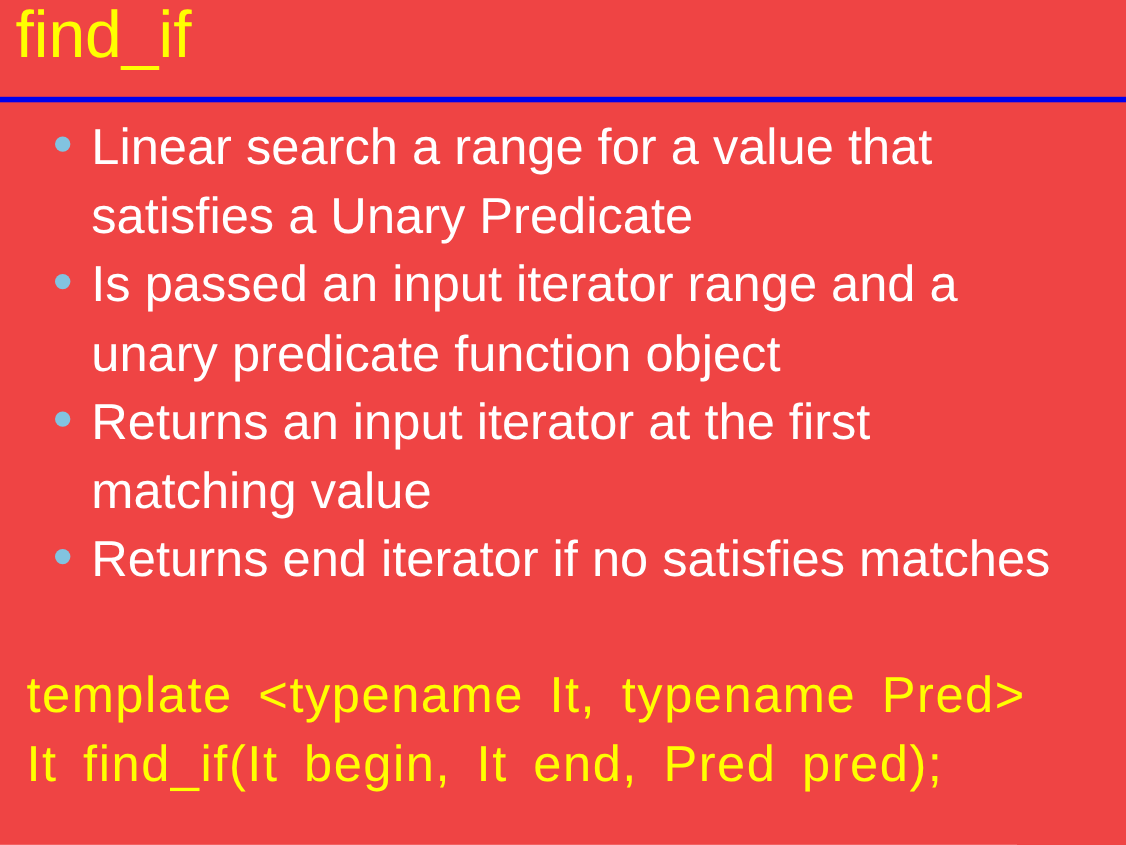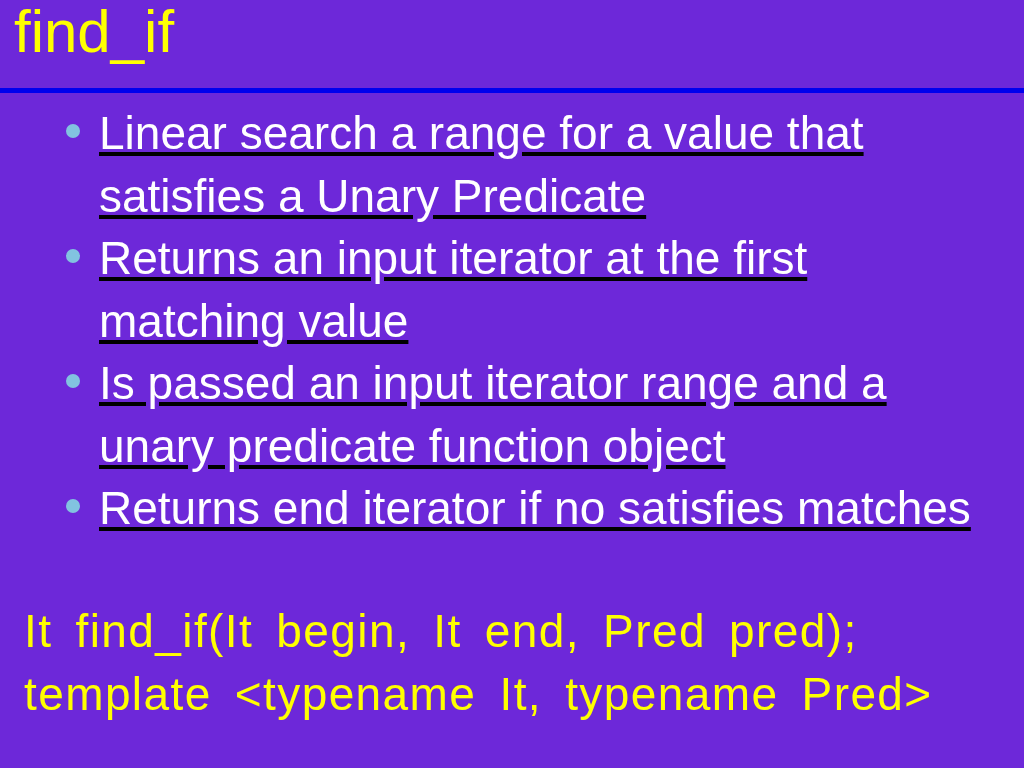--- a/index.html
+++ b/index.html
@@ -9,21 +9,21 @@
   body {
     width: 1024px;
     height: 768px;
     overflow: hidden;
     font-family: "Liberation Sans", sans-serif;
   }
   #slide {
     position: relative;
     width: 1024px;
     height: 768px;
-    background: #6d28d9;
+    background: #ef4444;
     box-sizing: border-box;
     overflow: hidden;
   }
   #slide-title {
     position: absolute;
     left: 14px;
     top: 2px;
     font-size: 60px;
     line-height: 1.0;
     color: #FFFF00;
@@ -33,27 +33,26 @@
   #title-rule {
     position: absolute;
     left: 0;
     top: 88px;
     width: 1024px;
     height: 5px;
     background: #0000EE;
   }
   #bullet-list {
     position: absolute;
-    left: 16px;
+    left: 0;
     top: 102px;
     width: 1000px;
     margin: 0;
     padding: 0;
     list-style: none;
-    text-decoration: underline;
   }
   .bullet-item {
     position: relative;
     padding-left: 83px;
     margin: 0 0 0 0;
     min-height: 125px;
   }
   .bullet-marker {
     position: absolute;
     left: 50px;
@@ -97,33 +96,33 @@
 
   <ul id="bullet-list">
 
     <li class="bullet-item">
       <span class="bullet-marker"></span>
       <span class="bullet-text">Linear search a range for a value that satisfies a Unary Predicate</span>
     </li>
 
     <li class="bullet-item">
       <span class="bullet-marker"></span>
-      <span class="bullet-text">Returns an input iterator at the first matching value</span>
+      <span class="bullet-text">Is passed an input iterator range and a unary predicate function object</span>
     </li>
 
     <li class="bullet-item">
       <span class="bullet-marker"></span>
-      <span class="bullet-text">Is passed an input iterator range and a unary predicate function object</span>
+      <span class="bullet-text">Returns an input iterator at the first matching value</span>
     </li>
 
     <li class="bullet-item">
       <span class="bullet-marker"></span>
       <span class="bullet-text">Returns end iterator if no satisfies matches</span>
     </li>
 
   </ul>
 
   <div id="code-block">
+    <span class="code-line">template  &lt;typename  It,  typename  Pred&gt;</span>
     <span class="code-line">It  find_if(It  begin,  It  end,  Pred  pred);</span>
-    <span class="code-line">template  &lt;typename  It,  typename  Pred&gt;</span>
   </div>
 
 </div>
 
 </body></html>

